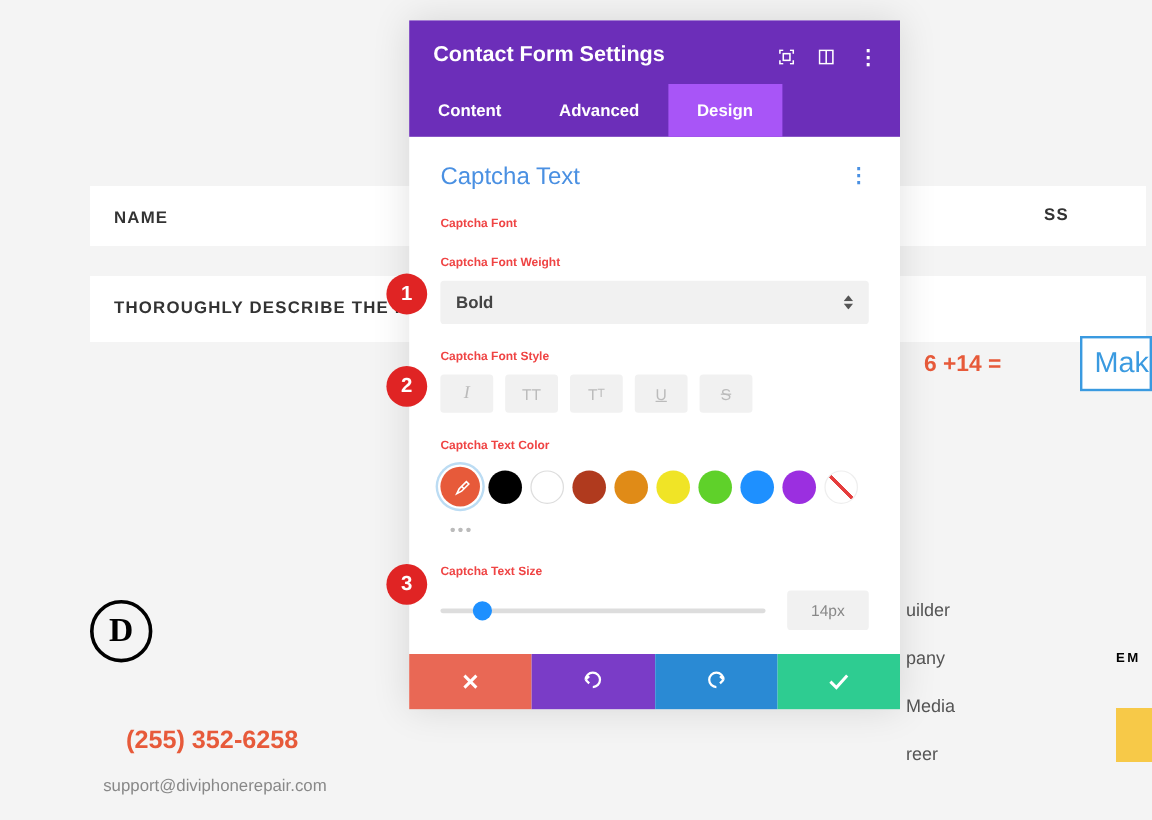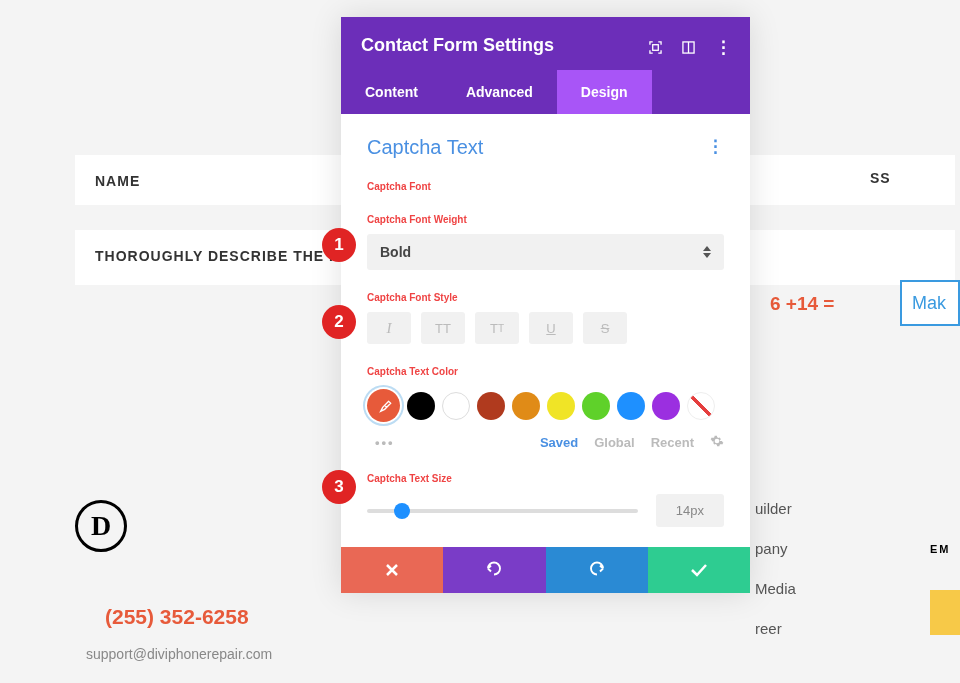--- a/index.html
+++ b/index.html
@@ -3,21 +3,21 @@
 <meta charset="utf-8">
 <style>
 * { box-sizing: border-box; margin: 0; padding: 0; }
 body { font-family: -apple-system, BlinkMacSystemFont, "Segoe UI", Helvetica, Arial, sans-serif; background: #f4f4f4; width: 960px; height: 683px; position: relative; overflow: hidden; }
 
 
 .bg-form-field { position: absolute; background: #fff; padding: 18px 20px; font-size: 14px; font-weight: 700; letter-spacing: 1px; color: #333; }
 .bg-name { top: 155px; left: 75px; width: 880px; height: 50px; }
 .bg-describe { top: 230px; left: 75px; width: 880px; height: 55px; }
 .bg-captcha-q { position: absolute; top: 293px; left: 770px; font-size: 19px; font-weight: 700; color: #e75a3a; }
-.bg-make-btn { position: absolute; top: 280px; left: 900px; width: 60px; height: 46px; border: 2px solid #3a9ae0; color: #3a9ae0; background: #fff; display: flex; align-items: center; justify-content: flex-start; padding-left: 10px; font-size: 18px; }
+.bg-make-btn { position: absolute; top: 280px; left: 900px; width: 60px; height: 46px; border: 2px solid #3a9ae0; color: #3a9ae0; background: #fff; display: flex; align-items: center; justify-content: flex-start; padding-left: 10px; font-size: 24px; }
 .bg-dark-bar { position: absolute; top: 338px; left: 738px; width: 12px; height: 19px; background: #333; }
 .bg-footer-text { position: absolute; left: 755px; font-size: 15px; color: #555; }
 .bg-logo { position: absolute; top: 500px; left: 75px; width: 52px; height: 52px; border: 3px solid #000; border-radius: 50%; display: flex; align-items: center; justify-content: center; font-size: 28px; font-weight: 700; font-family: Georgia, serif; }
 .bg-phone { position: absolute; top: 605px; left: 105px; font-size: 21px; font-weight: 700; color: #e75a3a; }
 .bg-email { position: absolute; top: 646px; left: 86px; font-size: 14px; color: #888; }
 .bg-em { position: absolute; top: 543px; left: 930px; font-size: 11px; font-weight: 700; letter-spacing: 2px; }
 .bg-yellow { position: absolute; top: 590px; left: 930px; width: 30px; height: 45px; background: #f7c948; }
 
 
 .modal { position: absolute; top: 17px; left: 341px; width: 409px; background: #fff; box-shadow: 0 0 30px rgba(0,0,0,.12); }
@@ -183,30 +183,20 @@
         <div class="swatch" style="background:#b03a1e"></div>
         <div class="swatch" style="background:#e08b17"></div>
         <div class="swatch" style="background:#f0e426"></div>
         <div class="swatch" style="background:#5fd12a"></div>
         <div class="swatch" style="background:#1e90ff"></div>
         <div class="swatch" style="background:#9b2fe0"></div>
         <div class="swatch crossed"></div>
       </div>
       <div class="color-sub">
         <span class="sub-dots">•••</span>
-        <div class="sub-links">
-          <span class="sub-link active">Saved</span>
-          <span class="sub-link">Global</span>
-          <span class="sub-link">Recent</span>
-          <span class="sub-gear">
-            <svg width="14" height="14" viewBox="0 0 24 24" fill="#bbb">
-                <path d="M12 8a4 4 0 100 8 4 4 0 000-8zm9 4a7 7 0 01-.1 1.2l2 1.6-2 3.4-2.4-1a7 7 0 01-2 1.2l-.4 2.6h-4l-.4-2.6a7 7 0 01-2-1.2l-2.4 1-2-3.4 2-1.6A7 7 0 013 12a7 7 0 01.1-1.2l-2-1.6 2-3.4 2.4 1a7 7 0 012-1.2L7.9 3h4l.4 2.6a7 7 0 012 1.2l2.4-1 2 3.4-2 1.6c.1.4.1.8.1 1.2z"></path>
-              </svg>
-          </span>
-        </div>
       </div>
     </div>
 
     <div class="field" style="margin-bottom:8px">
       <div class="field-label">Captcha Text Size</div>
       <div class="size-row">
         <div class="slider">
           <div class="slider-dot"></div>
         </div>
         <div class="size-val">14px</div>

